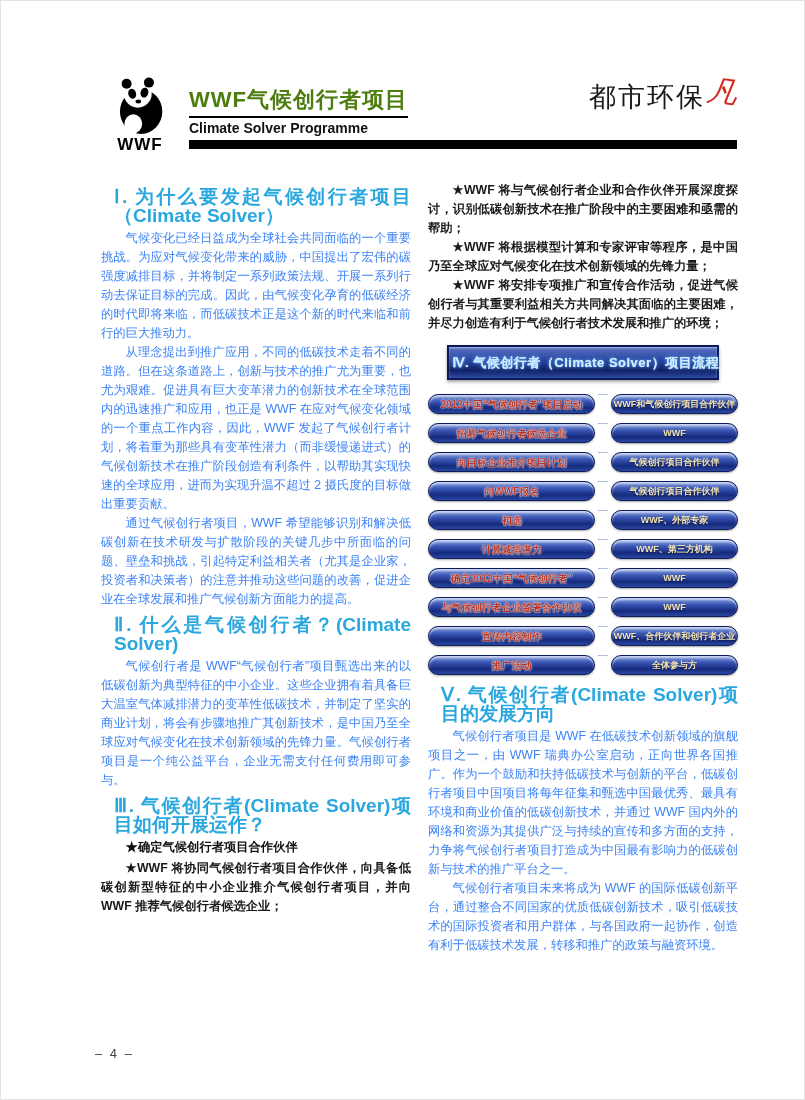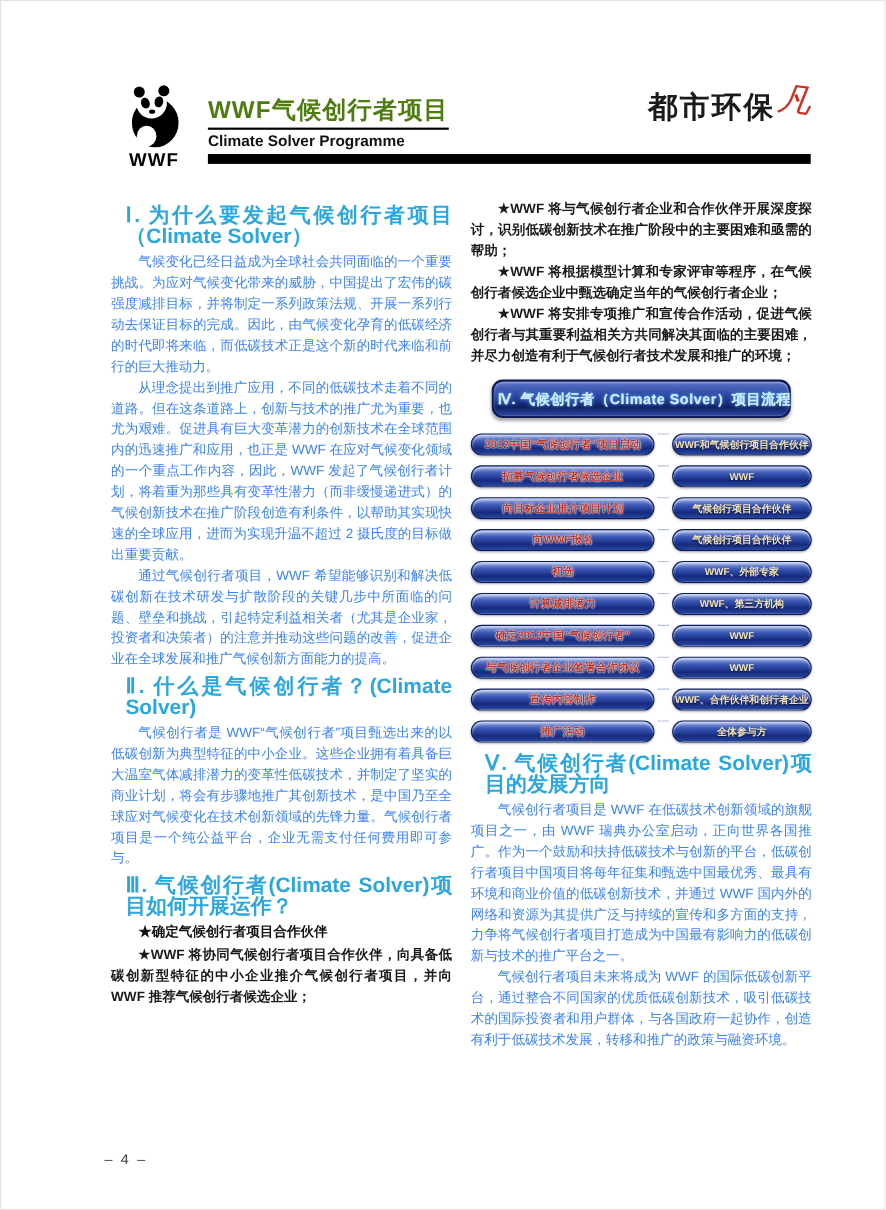--- a/index.html
+++ b/index.html
@@ -12,37 +12,37 @@
 
   
   .header { position:absolute; top:76px; left:100px; right:67px; display:flex; align-items:flex-start; }
   .logo-block { width:78px; text-align:center; flex:0 0 78px; }
   .logo-wwf-text { font-weight:bold; font-size:17px; letter-spacing:1px; color:#000; margin-top:-4px; }
   .title-block { flex:1; margin-left:10px; padding-top:8px; }
   .title-cn { display:inline-block; font-size:22px; font-weight:bold; color:#4d7c0f; border-bottom:2px solid #000; padding-bottom:1px; letter-spacing:1px;}
   .title-en { font-size:14px; font-weight:bold; color:#111; margin-top:2px; }
   .black-bar { height:9px; background:#000; margin-top:4px; }
   .masthead { position:absolute; top:78px; right:67px; display:flex; align-items:flex-start; }
-  .masthead-text { font-size:27px; font-weight:700; color:#1a1a1a; letter-spacing:2px; font-family:"Liberation Sans", sans-serif; }
+  .masthead-text { font-size:27px; font-weight:400; color:#1a1a1a; letter-spacing:2px; font-family:"Liberation Sans", sans-serif; }
   .masthead-mark { font-family:"DejaVu Serif", serif; font-style:italic; font-size:30px; color:#d42b20; transform:rotate(8deg); margin-left:2px; line-height:26px; }
 
   
   .columns { position:absolute; top:180px; left:100px; width:638px; display:flex; gap:17px; }
   .col { width:310px; font-size:12.3px; line-height:19px; text-align:justify; }
   .sec-heading { color:#2aa7de; font-weight:bold; font-size:19px; margin:6px 0 4px 13px; line-height:19px; }
   .para { text-indent:2em; color:#3b82f6; }
   .para-bold { text-indent:2em; color:#1a1a1a; font-weight:bold; }
   .sub-heading { text-indent:2em; font-weight:bold; color:#111; margin:2px 0; }
 
   
   .flowchart { margin:12px 0 10px 0; }
   .flow-banner {
     width:88%; margin:0 auto 14px auto; padding:6px 4px; text-align:center;
     background:linear-gradient(#5a74c6 0%, #27409c 45%, #111f63 75%, #2c4aa6 100%);
-    border:2px solid #0d1a55; border-radius:10px;
+    border:2px solid #0d1a55; border-radius:0;
     box-shadow:0 2px 3px rgba(0,0,0,0.35), inset 0 1px 2px rgba(255,255,255,0.5);
     color:#cfe9ff; font-weight:bold; font-size:13px; letter-spacing:0.5px;
     text-shadow:0 0 4px #4ab0ff, 0 0 1px #ffffff; white-space:nowrap;
   }
   .flow-row { display:flex; align-items:flex-start; height:20px; margin-bottom:9px; }
   .pill {
     position:relative; height:20px; border-radius:11px; border:1px solid #0e1c5c;
     background:linear-gradient(#93a9e2 0%, #3a57b5 35%, #152a7e 72%, #2a47a0 100%);
     box-shadow:inset 0 2px 2px rgba(255,255,255,0.55), 0 1px 2px rgba(0,0,0,0.35);
     display:flex; align-items:center; justify-content:center;
@@ -103,21 +103,21 @@
       <p class="para">通过气候创行者项目，WWF 希望能够识别和解决低碳创新在技术研发与扩散阶段的关键几步中所面临的问题、壁垒和挑战，引起特定利益相关者（尤其是企业家，投资者和决策者）的注意并推动这些问题的改善，促进企业在全球发展和推广气候创新方面能力的提高。</p>
       <div class="sec-heading">Ⅱ. 什么是气候创行者？(Climate Solver)</div>
       <p class="para">气候创行者是 WWF“气候创行者”项目甄选出来的以低碳创新为典型特征的中小企业。这些企业拥有着具备巨大温室气体减排潜力的变革性低碳技术，并制定了坚实的商业计划，将会有步骤地推广其创新技术，是中国乃至全球应对气候变化在技术创新领域的先锋力量。气候创行者项目是一个纯公益平台，企业无需支付任何费用即可参与。</p>
       <div class="sec-heading">Ⅲ. 气候创行者(Climate Solver)项目如何开展运作？</div>
       <div class="sub-heading">★确定气候创行者项目合作伙伴</div>
       <p class="para-bold">★WWF 将协同气候创行者项目合作伙伴，向具备低碳创新型特征的中小企业推介气候创行者项目，并向 WWF 推荐气候创行者候选企业；</p>
     </div>
 
     <div class="col">
       <p class="para-bold">★WWF 将与气候创行者企业和合作伙伴开展深度探讨，识别低碳创新技术在推广阶段中的主要困难和亟需的帮助；</p>
-      <p class="para-bold">★WWF 将根据模型计算和专家评审等程序，在气候创行者候选企业中甄选确定当年的气候创行者企业；</p>
+      <p class="para-bold">★WWF 将根据模型计算和专家评审等程序，是中国乃至全球应对气候变化在技术创新领域的先锋力量；</p>
       <p class="para-bold">★WWF 将安排专项推广和宣传合作活动，促进气候创行者与其重要利益相关方共同解决其面临的主要困难，并尽力创造有利于气候创行者技术发展和推广的环境；</p>
 
       <div class="flowchart">
         <div class="flow-banner">Ⅳ. 气候创行者（Climate Solver）项目流程</div>
 
         <div class="flow-row">
           <div class="pill pill-left">
               <span class="pill-label">2012中国“气候创行者”项目启动</span>
             </div>
           <div class="connector"></div>

